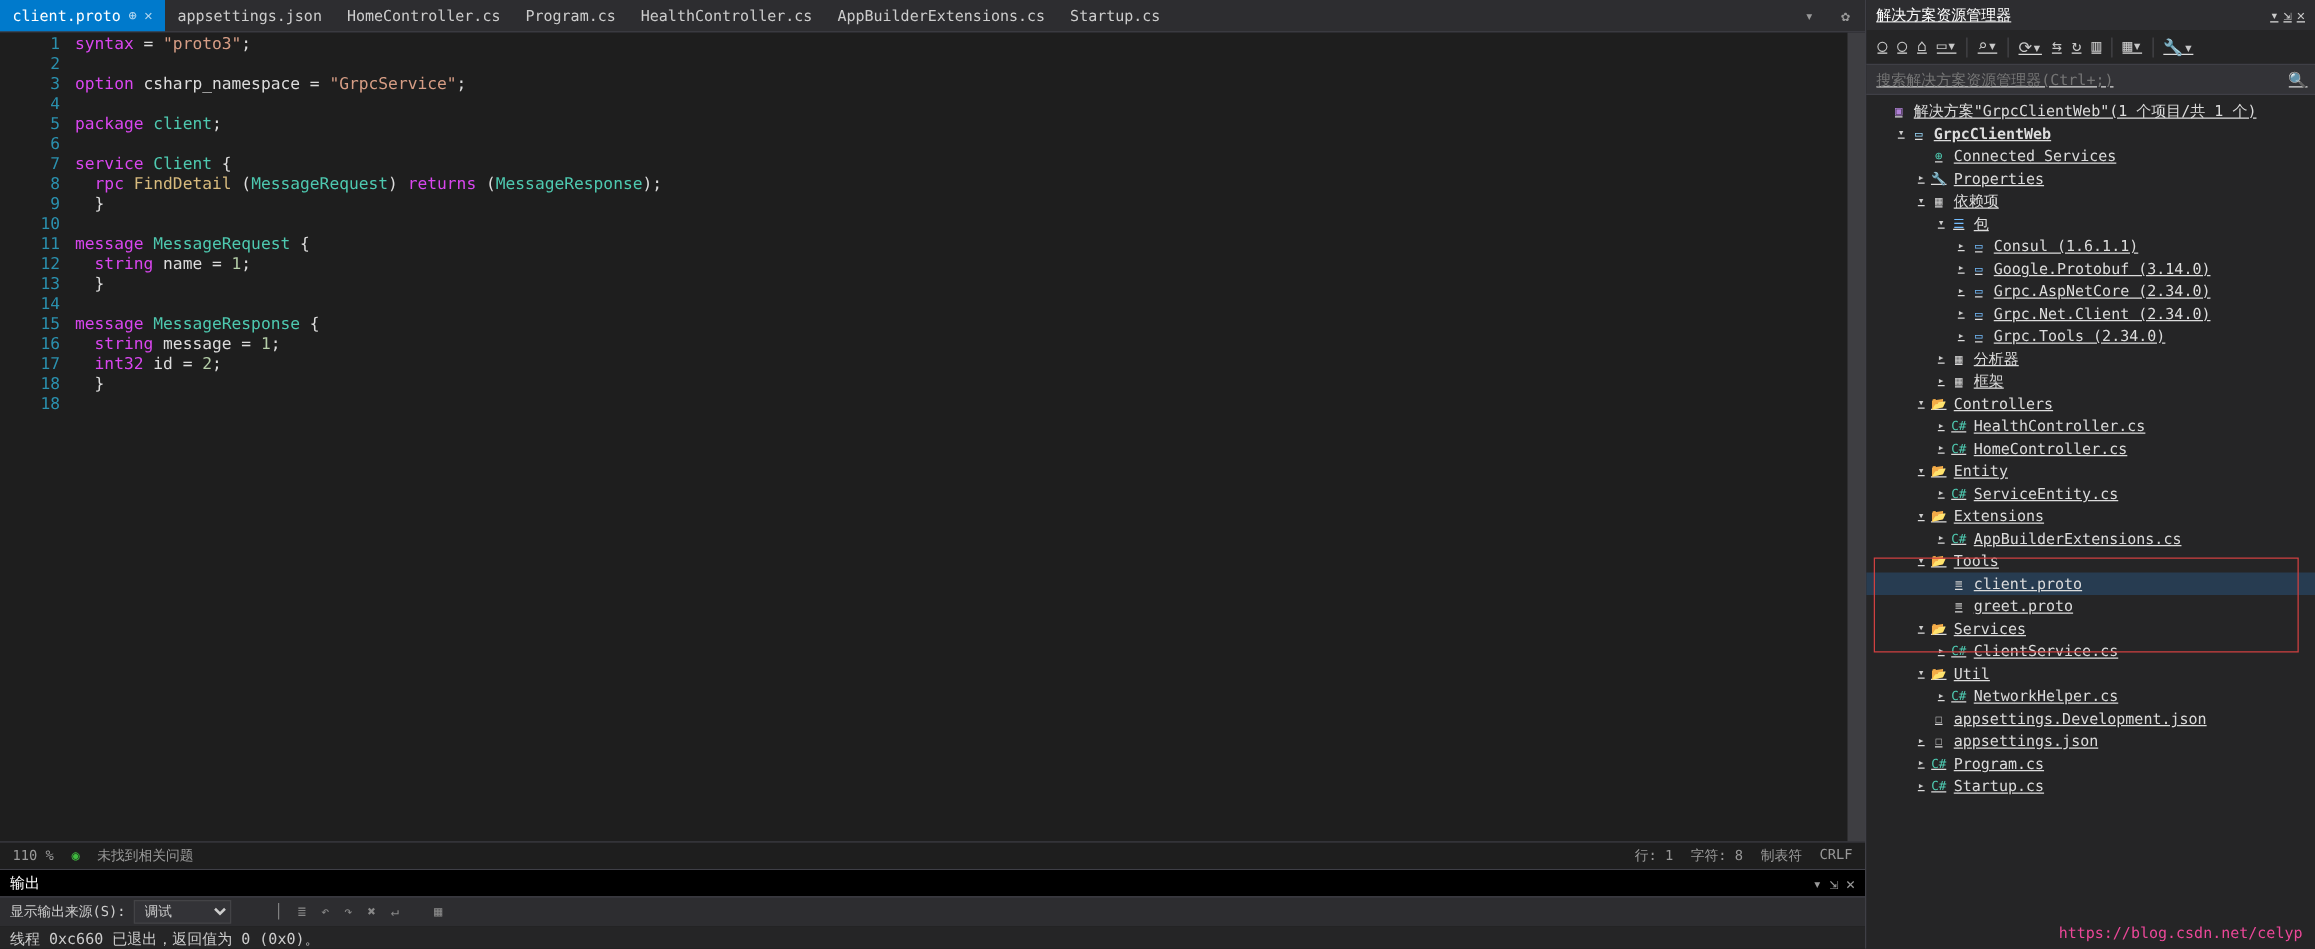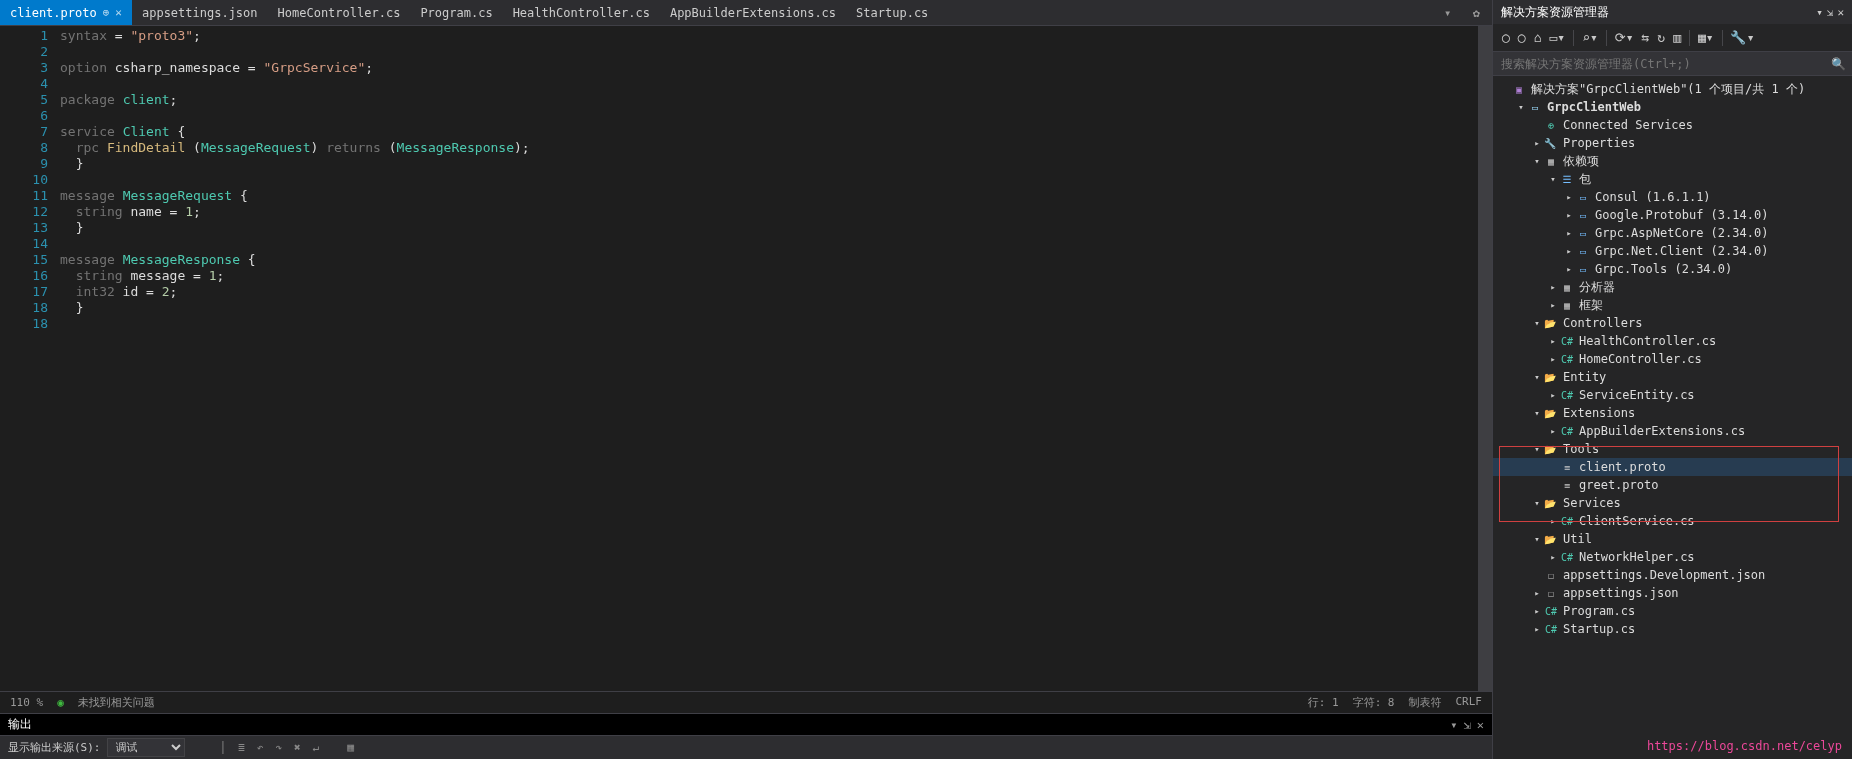--- a/index.html
+++ b/index.html
@@ -9,32 +9,32 @@
 .tabs { display:flex; background:#2d2d30; height:26px; align-items:stretch; border-bottom:1px solid #3f3f46; padding-right:8px; }
 .tab { padding:4px 10px; color:#ccc; display:flex; align-items:center; gap:6px; cursor:pointer; font-size:12px; }
 .tab.active { background:#007acc; color:#fff; }
 .tab .close { font-size:11px; opacity:.7; }
 .tabs-right { margin-left:auto; display:flex; align-items:center; gap:6px; color:#999; padding:0 4px; }
 .editor-wrap { flex:1; display:flex; overflow:hidden; position:relative; }
 .gutter { width:60px; text-align:right; padding-right:12px; color:#2b91af; background:#1e1e1e; font-family:Consolas,monospace; font-size:13px; user-select:none; padding-top:2px; }
 .gutter div { height:16px; line-height:16px; }
 .code { flex:1; background:#1e1e1e; font-family:Consolas,monospace; font-size:13px; line-height:16px; white-space:pre; padding-top:2px; }
 .code .line { height:16px; }
-.k-blue{color:#737373}.k-teal{color:#4ec9b0}.k-str{color:#d69d85}.k-orange{color:#d7ba7d}.k-num{color:#b5cea8}.k-white{color:#dcdcdc}
+.k-blue{color:#d946ef}.k-teal{color:#4ec9b0}.k-str{color:#d69d85}.k-orange{color:#d7ba7d}.k-num{color:#b5cea8}.k-white{color:#dcdcdc}
 .scrollbar-v { width:14px; background:#3e3e42; }
 .status { height:22px; background:#1e1e1e; border-top:1px solid #3f3f46; display:flex; align-items:center; padding:0 10px; color:#999; font-size:11px; gap:14px; }
 .status .right { margin-left:auto; display:flex; gap:14px; }
 .output-header { height:22px; background:#000000; border-top:1px solid #3f3f46; display:flex; align-items:center; padding:0 8px; color:#fff; }
 .output-header .spacer { flex:1; }
 .output-header .icn { margin-left:6px; color:#999; cursor:pointer; }
 .output-toolbar { height:24px; background:#2d2d30; border-top:1px solid #3f3f46; display:flex; align-items:center; padding:0 8px; gap:6px; color:#ccc; font-size:11px; }
 .output-toolbar select { background:#333337; border:1px solid #434346; color:#ccc; font-size:11px; padding:1px 30px 1px 4px; }
 .output-toolbar .tb-icn { color:#888; padding:0 3px; }
 .output-body { background:#252526; color:#ccc; padding:2px 8px; font-family:Consolas,monospace; font-size:12px; height:18px; }
-.right-pane { width:360px; background:#252526; display:flex; flex-direction:column; border-left:1px solid #3f3f46; }
+.right-pane { width:360px; background:#252526; display:flex; flex-direction:column; border-left:1px solid #3f3f46;text-decoration:underline; }
 .panel-title { height:24px; background:#2d2d30; display:flex; align-items:center; padding:0 8px; color:#fff; font-size:12px; }
 .panel-title .spacer { flex:1; }
 .panel-title .icn { margin-left:4px; color:#ccc; cursor:pointer; font-size:11px; }
 .panel-toolbar { height:28px; display:flex; align-items:center; padding:0 6px; gap:2px; border-bottom:1px solid #3f3f46; }
 .panel-toolbar .tb { color:#c8c8c8; padding:2px 3px; cursor:pointer; font-size:13px; }
 .panel-toolbar .sep { width:1px; height:16px; background:#46464a; margin:0 3px; }
 .search-row { height:24px; display:flex; align-items:center; background:#333337; border-bottom:1px solid #3f3f46; }
 .search-row input { flex:1; background:transparent; border:none; color:#ccc; padding:0 8px; font-size:12px; outline:none; }
 .search-row .icn { padding:0 6px; color:#999; }
 .tree { flex:1; overflow:auto; padding:4px 0; }
@@ -129,20 +129,21 @@
       <span style="width:20px"></span>
       <span class="tb-icn">│</span>
       <span class="tb-icn">≣</span>
       <span class="tb-icn">↶</span>
       <span class="tb-icn">↷</span>
       <span class="tb-icn">✖</span>
       <span class="tb-icn">↵</span>
       <span style="width:10px"></span>
       <span class="tb-icn">▦</span>
     </div>
+    <div class="output-body">线程 0xc660 已退出，返回值为 0 (0x0)。</div>
   </div>
 
   <div class="right-pane" style="position:relative">
     <div class="panel-title">
       <span>解决方案资源管理器</span>
       <span class="spacer"></span>
       <span class="icn">▾</span>
       <span class="icn">⇲</span>
       <span class="icn">✕</span>
     </div>

